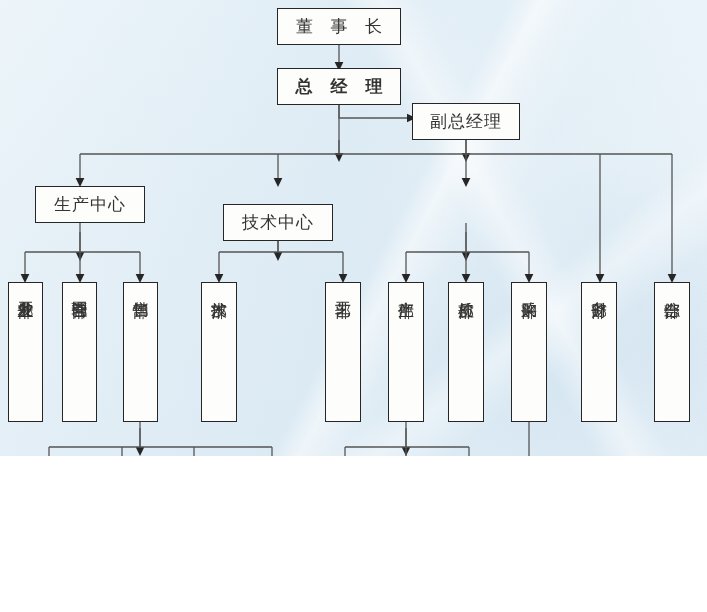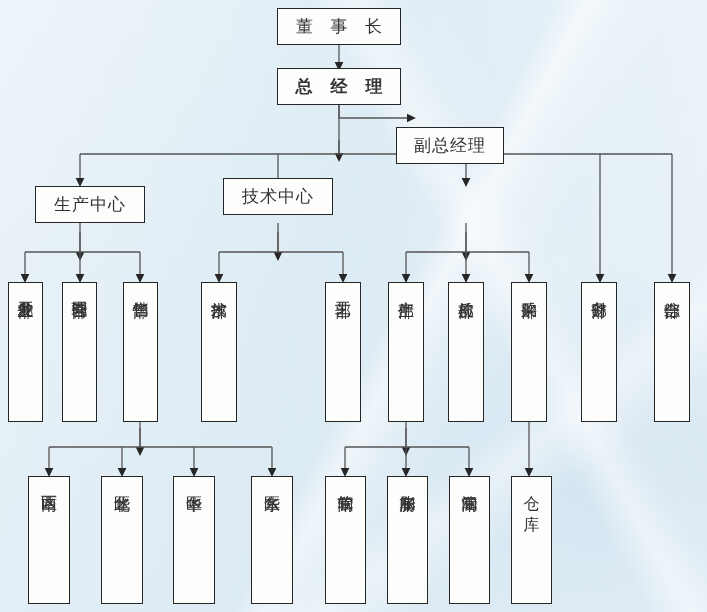--- a/index.html
+++ b/index.html
@@ -3,21 +3,21 @@
 <meta charset="utf-8">
 <style>
   html, body {
     margin: 0;
     padding: 0;
     background: #ffffff;
   }
   #canvas {
     position: relative;
     width: 707px;
-    height: 612px;
+    height: 456px;
     overflow: hidden;
     background: #14b8a6;
     font-family: "DejaVu Sans", "Liberation Sans", sans-serif;
   }
   
   #bg-texture {
     position: absolute;
     inset: 0;
     background:
       linear-gradient(118deg, rgba(255,255,255,0) 0%, rgba(255,255,255,0) 54%, rgba(255,255,255,0.55) 57%, rgba(255,255,255,0.18) 61%, rgba(255,255,255,0) 66%),
@@ -127,24 +127,24 @@
       <line x1="469" y1="447" x2="469" y2="472" marker-end="url(#arrow)"></line>
 
       <line x1="529" y1="422" x2="529" y2="472" marker-end="url(#arrow)"></line>
     </g>
   </svg>
 
   <div class="node h wide" style="left:277px; top:8px; width:124px; height:37px;">董 事 长</div>
 
   <div class="node h wide" style="left:277px; top:68px; width:124px; height:37px;font-weight:bold;">总 经 理</div>
 
-  <div class="node h" style="left:396px; top:103px; width:108px; height:37px;margin-top:24px;">副总经理</div>
+  <div class="node h" style="left:412px; top:103px; width:108px; height:37px;">副总经理</div>
 
   <div class="node h" style="left:35px; top:186px; width:110px; height:37px;">生产中心</div>
-  <div class="node h" style="left:223px; top:178px; width:110px; height:37px;">技术中心</div>
+  <div class="node h" style="left:223px; top:204px; width:110px; height:37px;">技术中心</div>
 
   <div class="node v spread" style="left:8px; top:282px; width:35px; height:140px;">业务开发部</div>
   <div class="node v spread" style="left:62px; top:282px; width:35px; height:140px;">合同管理部</div>
   <div class="node v spread" style="left:123px; top:282px; width:35px; height:140px;">销售部</div>
 
   <div class="node v spread" style="left:201px; top:282px; width:36px; height:140px;">技术部</div>
   <div class="node v spread" style="left:325px; top:282px; width:36px; height:140px;">工艺部</div>
 
   <div class="node v spread" style="left:388px; top:282px; width:36px; height:140px;">生产部</div>
   <div class="node v spread" style="left:448px; top:282px; width:36px; height:140px;">质检部</div>

